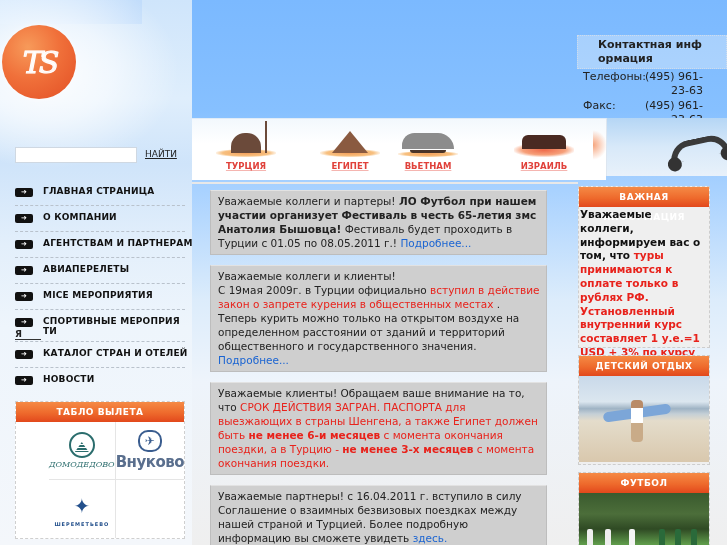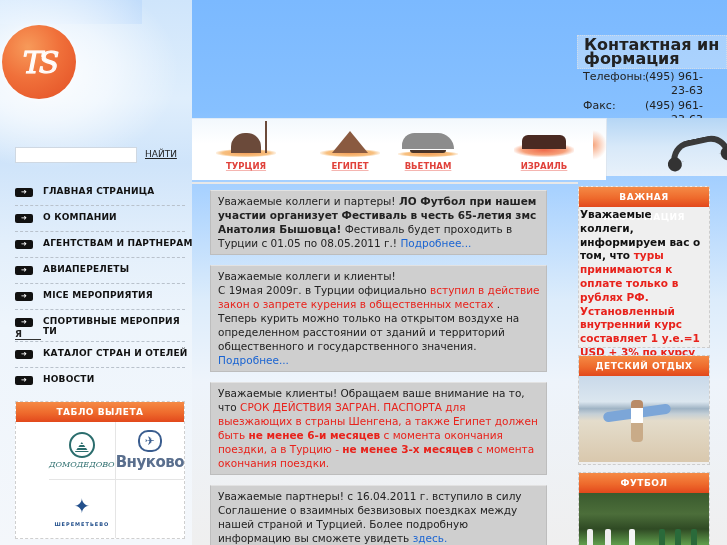--- a/index.html
+++ b/index.html
@@ -40,22 +40,22 @@
     letter-spacing: -4px; font-style: italic;
     text-shadow: 0 0 1px #fff;
     -webkit-text-stroke: 1px #fff;
     color: transparent;
   }
   
   .contacts {
     position: absolute; left: 577px; top: 35px; width: 150px;
   }
   .contacts .ct-title {
-    font-weight: bold; font-size: 16px; line-height: 14px;
-    padding: 2px 6px; border: 1px dotted #cfdcec;
+    font-weight: bold; font-size: 11px; line-height: 14px;
+    padding: 2px 20px; border: 1px dotted #cfdcec;
     background: rgba(220,235,250,0.45);
     word-break: break-all;
   }
   .contacts .ct-row { display: flex; font-size: 11px; line-height: 14px; padding-left: 6px; margin-top: 1px; }
   .contacts .ct-row:first-of-type { margin-top: 4px; }
   .contacts .ct-label { width: 53px; }
   .contacts .ct-val { flex: 1; text-align: right; padding-right: 24px; }
   
   .search-input {
     position: absolute; left: 15px; top: 147px; width: 122px; height: 16px;

